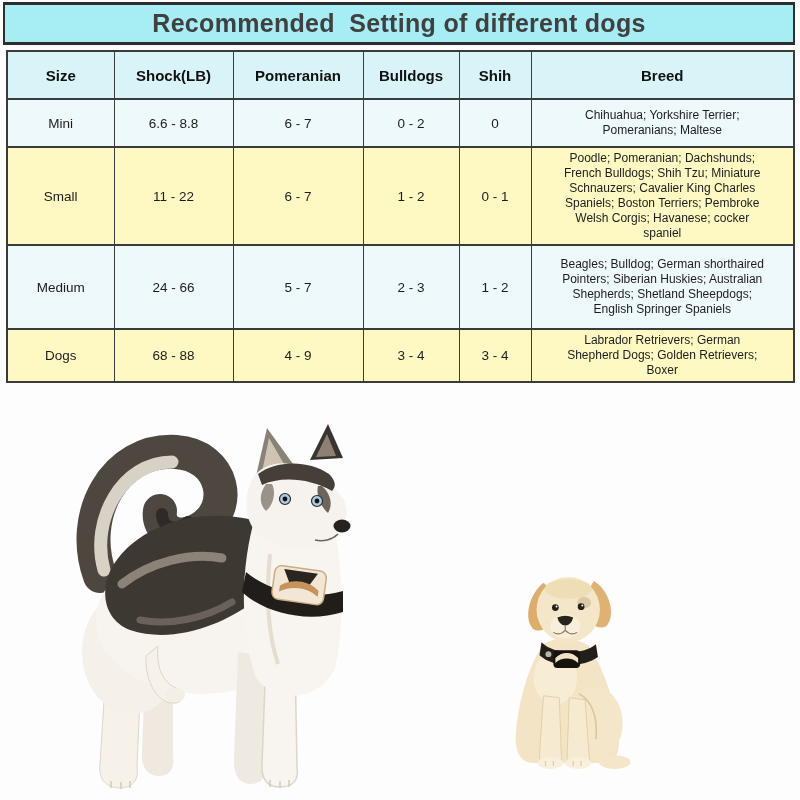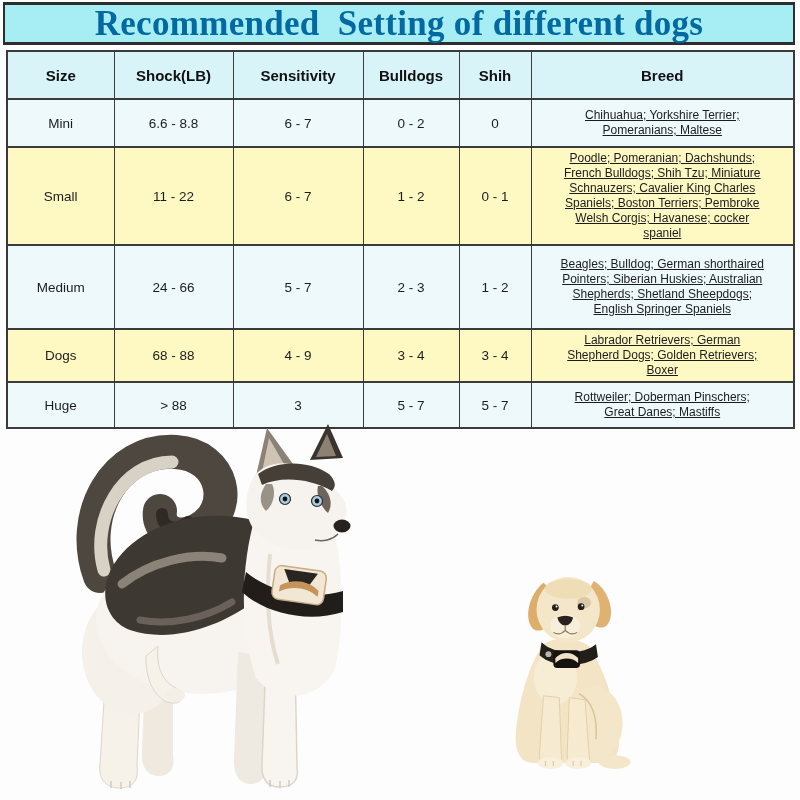--- a/index.html
+++ b/index.html
@@ -11,40 +11,40 @@
   }
   
   .title-bar{
     position:absolute;left:3px;top:2px;width:788px;height:37px;
     background:#a6edf4;
     border-top:3px solid #2e2e2e;border-bottom:3px solid #2e2e2e;
     border-left:2px solid #2e2e2e;border-right:2px solid #2e2e2e;
     display:flex;align-items:center;justify-content:center;
   }
   .title-text{
-    font-size:35px;font-weight:bold;color:#0369a1;
-    white-space:pre;letter-spacing:.3px;font-family:Liberation Serif, serif;
+    font-size:25px;font-weight:bold;color:#404040;
+    white-space:pre;letter-spacing:.3px;
   }
   
   table.settings{
     position:absolute;left:6px;top:50px;width:787px;
     border-collapse:collapse;table-layout:fixed;
     border:2px solid #3b3b3b;background:#eef9fc;padding-left:26px;
   }
   .settings th,.settings td{
     border:1px solid #3b3b3b;
     border-top-width:2px;border-bottom-width:2px;
     text-align:center;vertical-align:middle;
     padding:2px 6px;
   }
   .settings th{
     background:#d8f4f9;font-size:15px;font-weight:bold;height:42px;color:#111;
   }
   .settings td{font-size:13.5px;}
-  .settings td.breed{font-size:12px;line-height:1.25;padding:3px 28px;text-decoration:underline;}
+  .settings td.breed{font-size:12px;line-height:1.25;padding:3px 28px;}
   tr.row-light td{background:#eef9fc;}
   tr.row-blue  td{background:#fef9c3;}
   tr.r-mini  {height:48px;}
   tr.r-small {height:88px;}
   tr.r-medium{height:84px;}
   tr.r-large {height:44px;}
   tr.r-huge  {height:46px;}
   col.c-size{width:107px;} col.c-weight{width:119px;} col.c-sens{width:130px;}
   col.c-vib{width:96px;}  col.c-shock{width:72px;}  col.c-breed{width:263px;}
   
@@ -66,21 +66,21 @@
         <col class="c-weight">
         <col class="c-sens">
       <col class="c-vib">
         <col class="c-shock">
         <col class="c-breed">
     </colgroup>
     <thead>
       <tr>
         <th>Size</th>
         <th>Shock(LB)</th>
-        <th>Sensitivity</th>
+        <th>Pomeranian</th>
         <th>Bulldogs</th>
         <th>Shih</th>
         <th>Breed</th>
       </tr>
     </thead>
     <tbody>
       <tr class="row-light r-mini">
         <td>Mini</td>
         <td>6.6 - 8.8</td>
         <td>6 - 7</td>
@@ -105,28 +105,20 @@
         <td class="breed">Beagles; Bulldog; German shorthaired Pointers; Siberian Huskies; Australian Shepherds; Shetland Sheepdogs; English Springer Spaniels</td>
       </tr>
       <tr class="row-blue r-large">
         <td>Dogs</td>
         <td>68 - 88</td>
         <td>4 - 9</td>
         <td>3 - 4</td>
         <td>3 - 4</td>
         <td class="breed">Labrador Retrievers; German Shepherd Dogs; Golden Retrievers; Boxer</td>
       </tr>
-      <tr class="row-light r-huge">
-        <td>Huge</td>
-        <td>&gt; 88</td>
-        <td>3</td>
-        <td>5 - 7</td>
-        <td>5 - 7</td>
-        <td class="breed">Rottweiler; Doberman Pinschers; Great Danes; Mastiffs</td>
-      </tr>
     </tbody>
   </table>
 
   <svg class="husky-img" viewBox="0 0 338 374" role="img" aria-label="adult husky dog wearing bark training collar">
 
     <path d="M 30 152 C 8 92 44 24 106 28 C 154 31 166 86 128 106 C 107 117 87 106 90 87" fill="none" stroke="#4e473f" stroke-width="34" stroke-linecap="round"></path>
     <path d="M 34 146 C 20 96 52 38 102 38" fill="none" stroke="#d8d1c5" stroke-width="13" stroke-linecap="round"></path>
     <path d="M 118 98 C 105 108 92 104 92 90" fill="none" stroke="#2f2a26" stroke-width="12" stroke-linecap="round"></path>
 
     <path d="M 75 250 L 72 328 C 71 344 78 352 89 352 C 100 352 105 344 103 332 L 103 254 Z" fill="#efe9df"></path>

